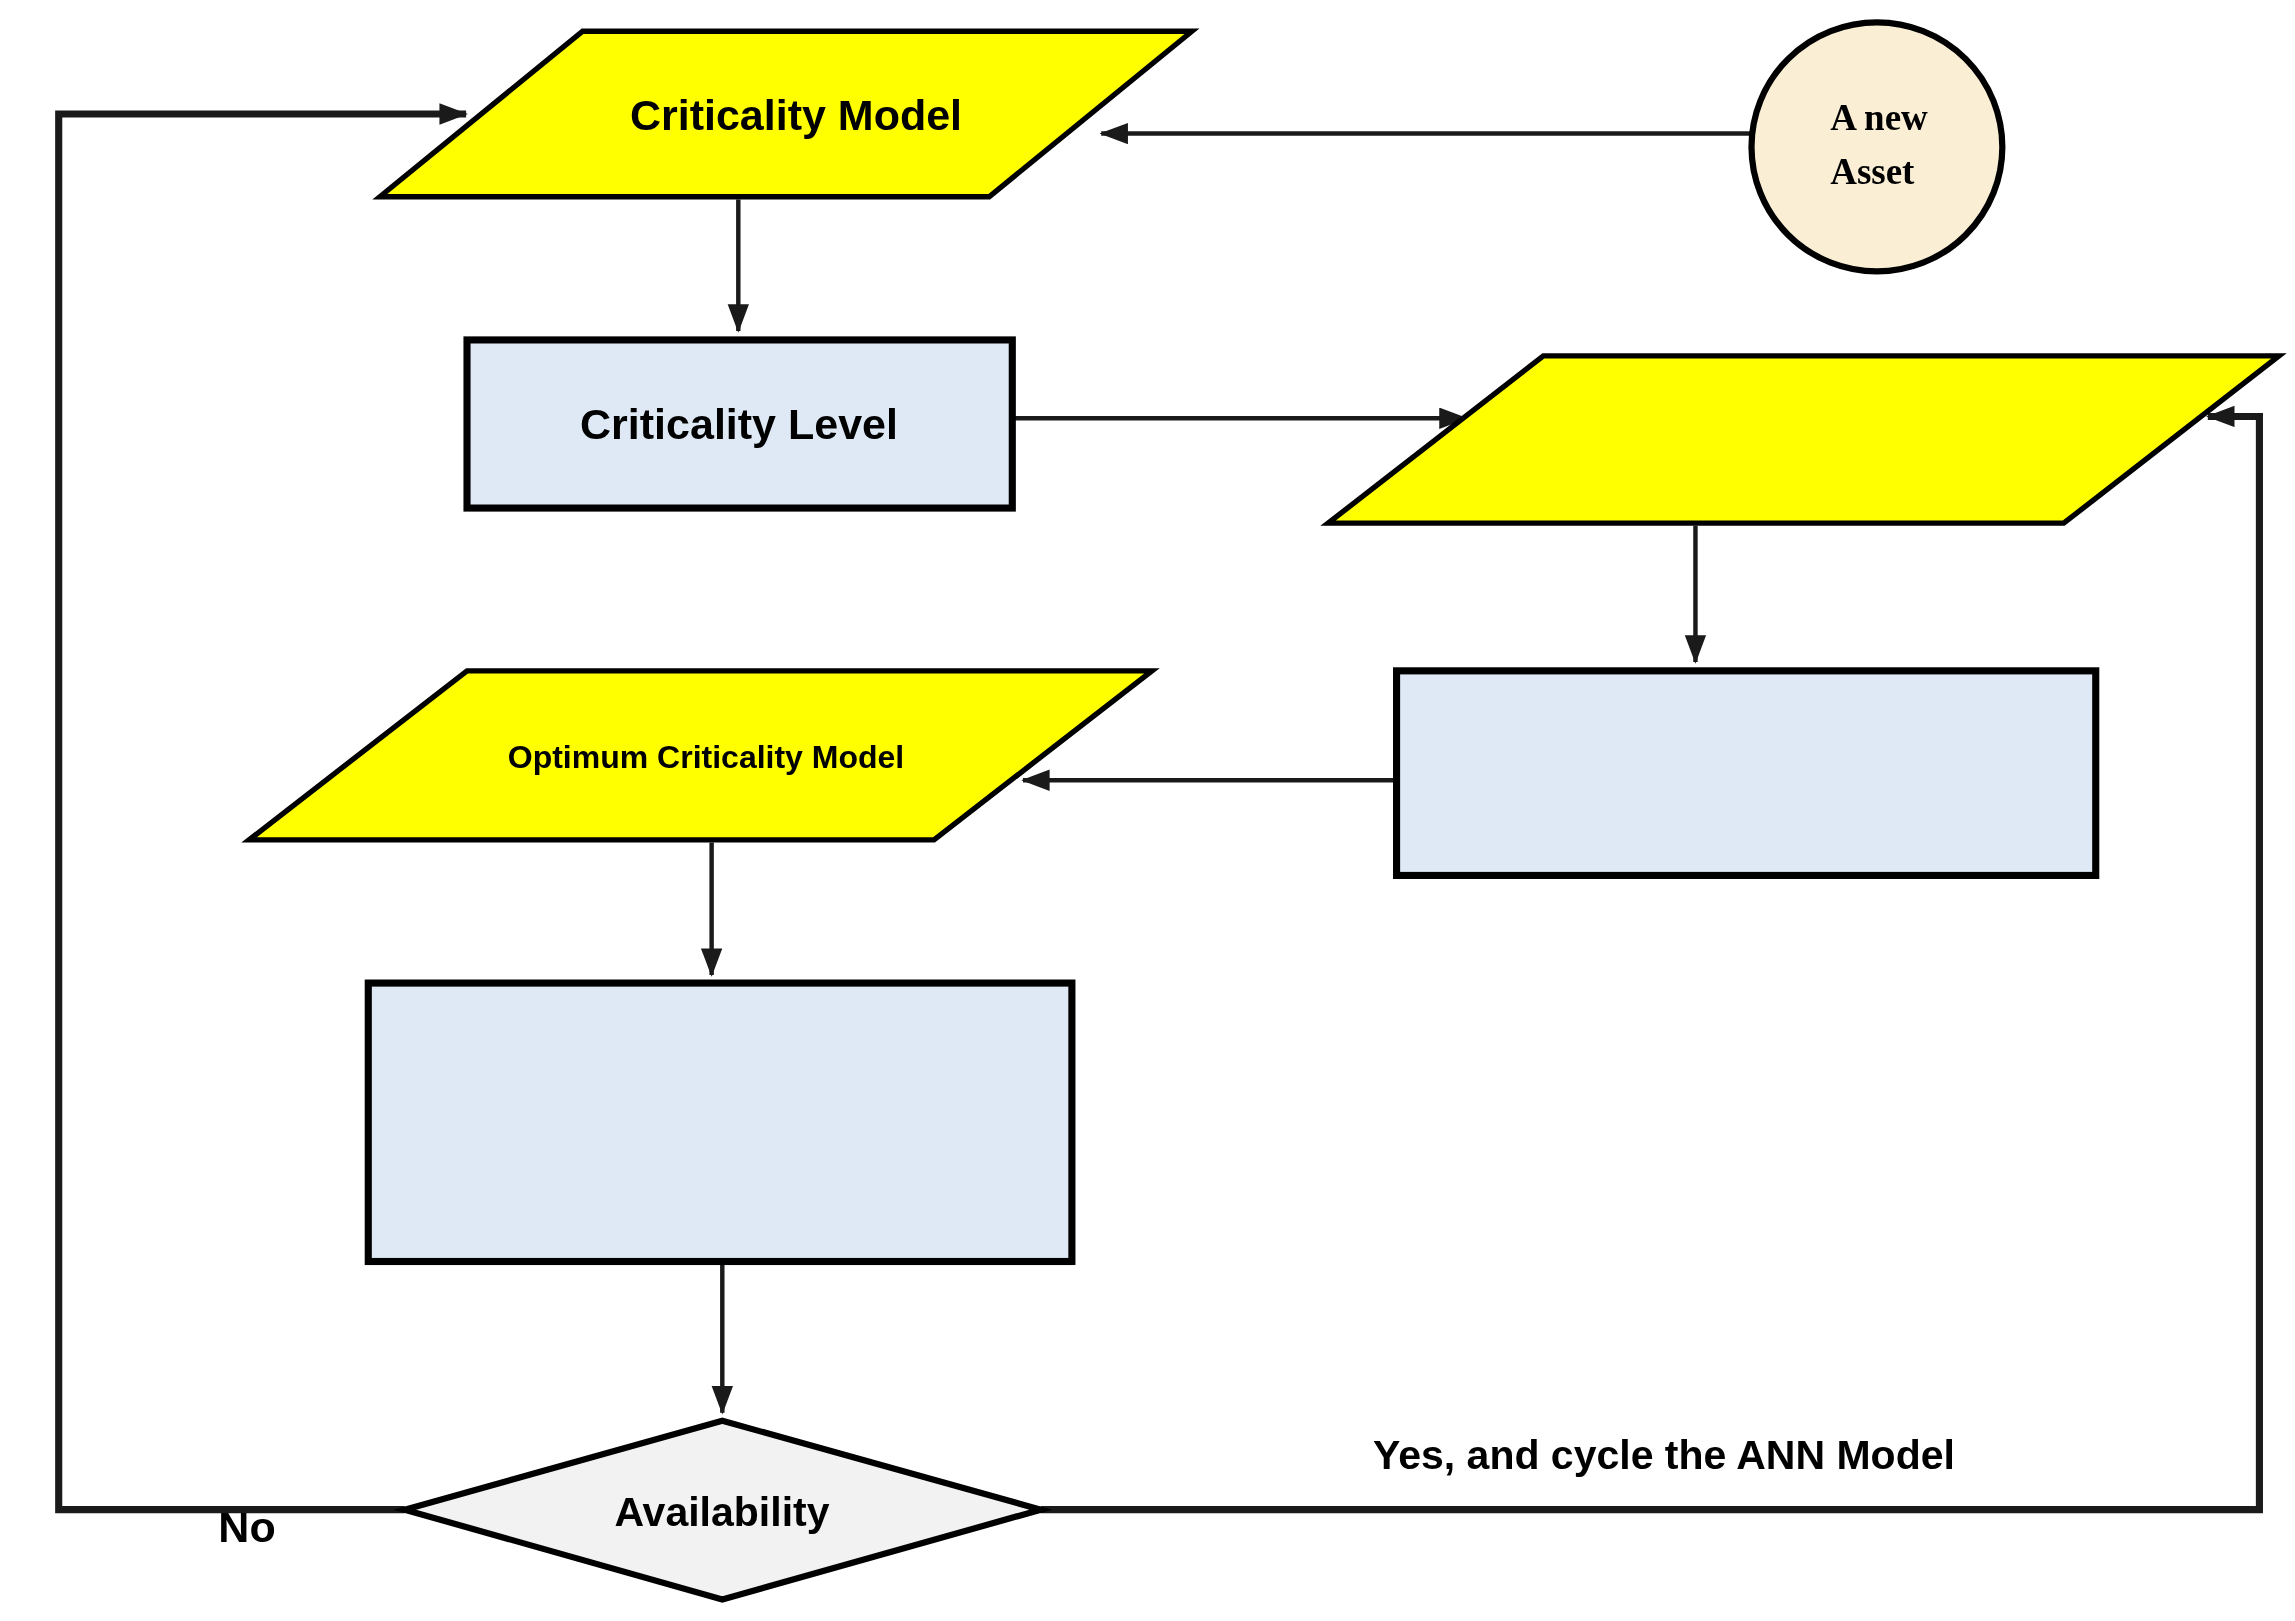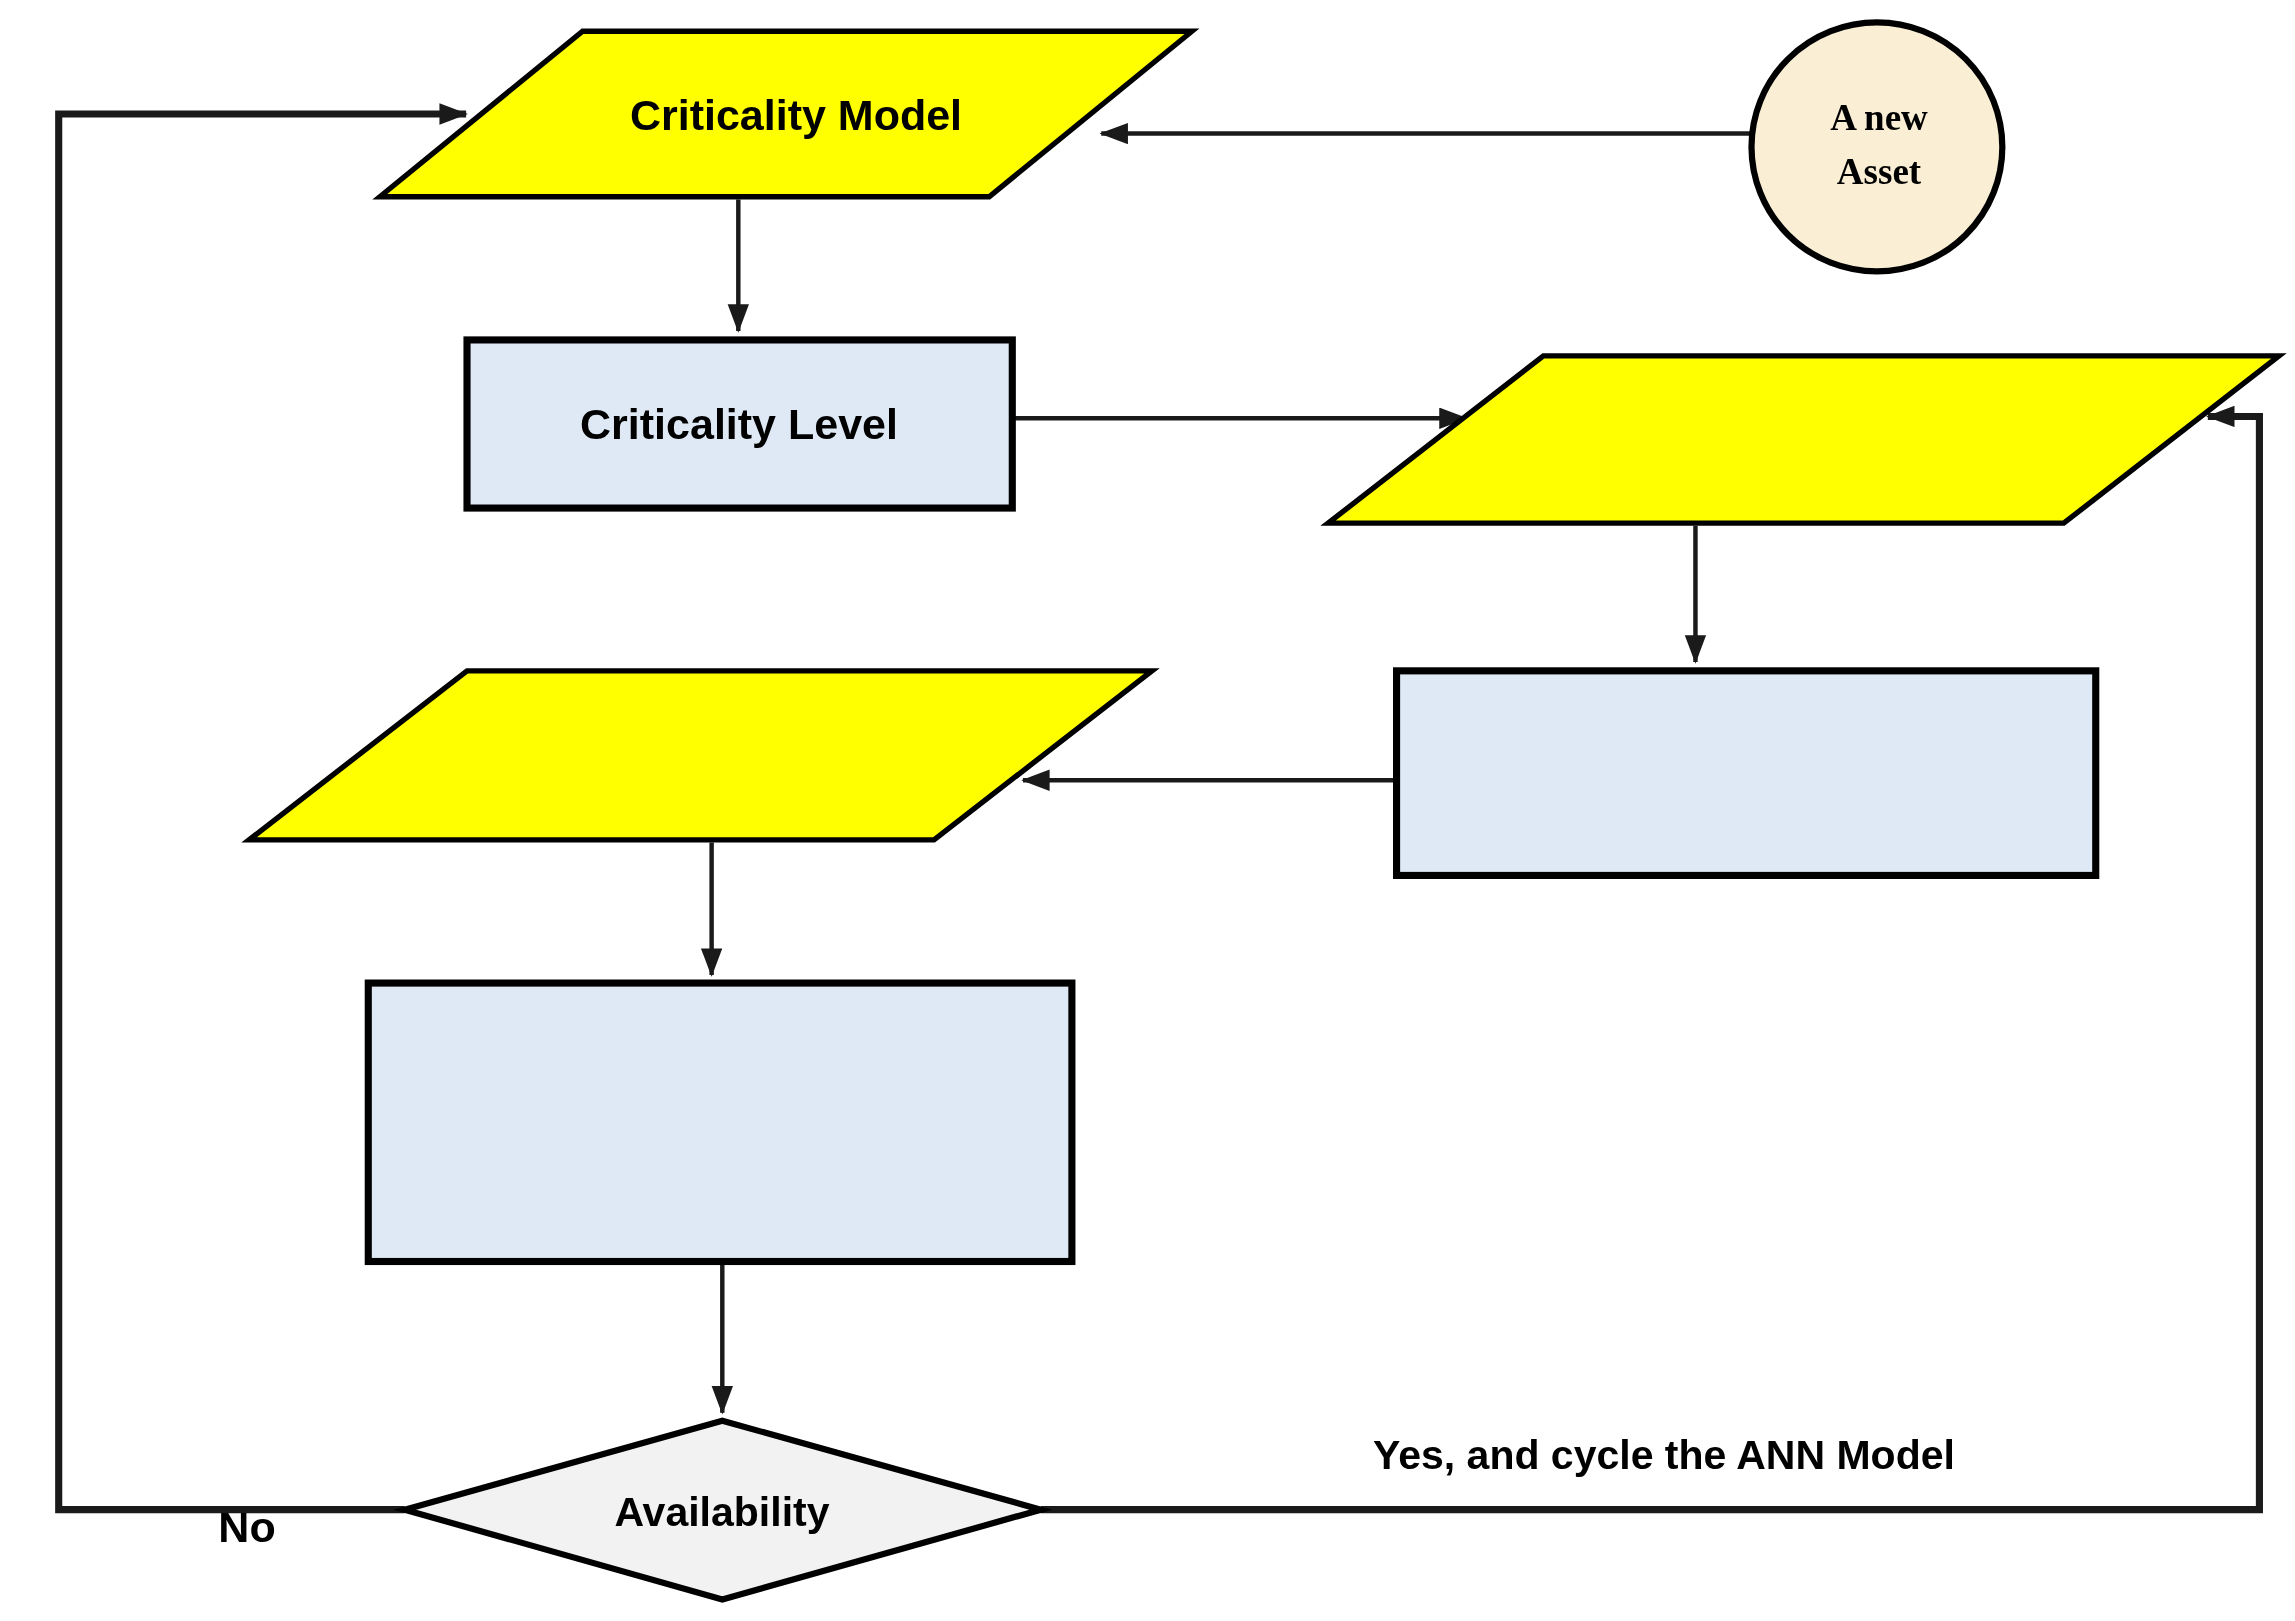--- a/index.html
+++ b/index.html
@@ -7,21 +7,21 @@
     position:relative;
     width:2295px;height:1621px;
     background:#ffffff;
     font-family:"Liberation Sans","DejaVu Sans",sans-serif;
     overflow:hidden;
   }
   .canvas svg{position:absolute;left:0;top:0;}
   .label{
     position:absolute;
     transform:translate(-50%,-50%);
-    text-align:center;
+    text-align:left;
     white-space:pre-line;
     color:#000;
     font-weight:bold;
     line-height:1.25;
   }
   .lbl-criticality-model      {left:796px;  top:116px;  font-size:43px;}
   .lbl-new-asset              {left:1879px; top:145px;  font-size:37px; line-height:1.45; font-family:"Liberation Serif","DejaVu Serif",serif;}
   .lbl-criticality-level      {left:739px;  top:425px;  font-size:43px;}
   .lbl-rehabilitation-model   {left:1833px; top:441px;  font-size:41px;}
   .lbl-method-cost            {left:1747px; top:773px;  font-size:41px; line-height:2.5;}
@@ -74,20 +74,21 @@
 
   <div class="label lbl-criticality-model">Criticality Model</div>
 
   <div class="label lbl-new-asset">A new
 Asset</div>
 
   <div class="label lbl-criticality-level">Criticality Level</div>
 
 
 
+  <div class="label lbl-optimum">Optimum Criticality Model</div>
 
 
   <div class="label lbl-availability">Availability</div>
 
   <div class="label lbl-no">No</div>
 
   <div class="label lbl-yes">Yes, and cycle the ANN Model</div>
 
 </div>
 

